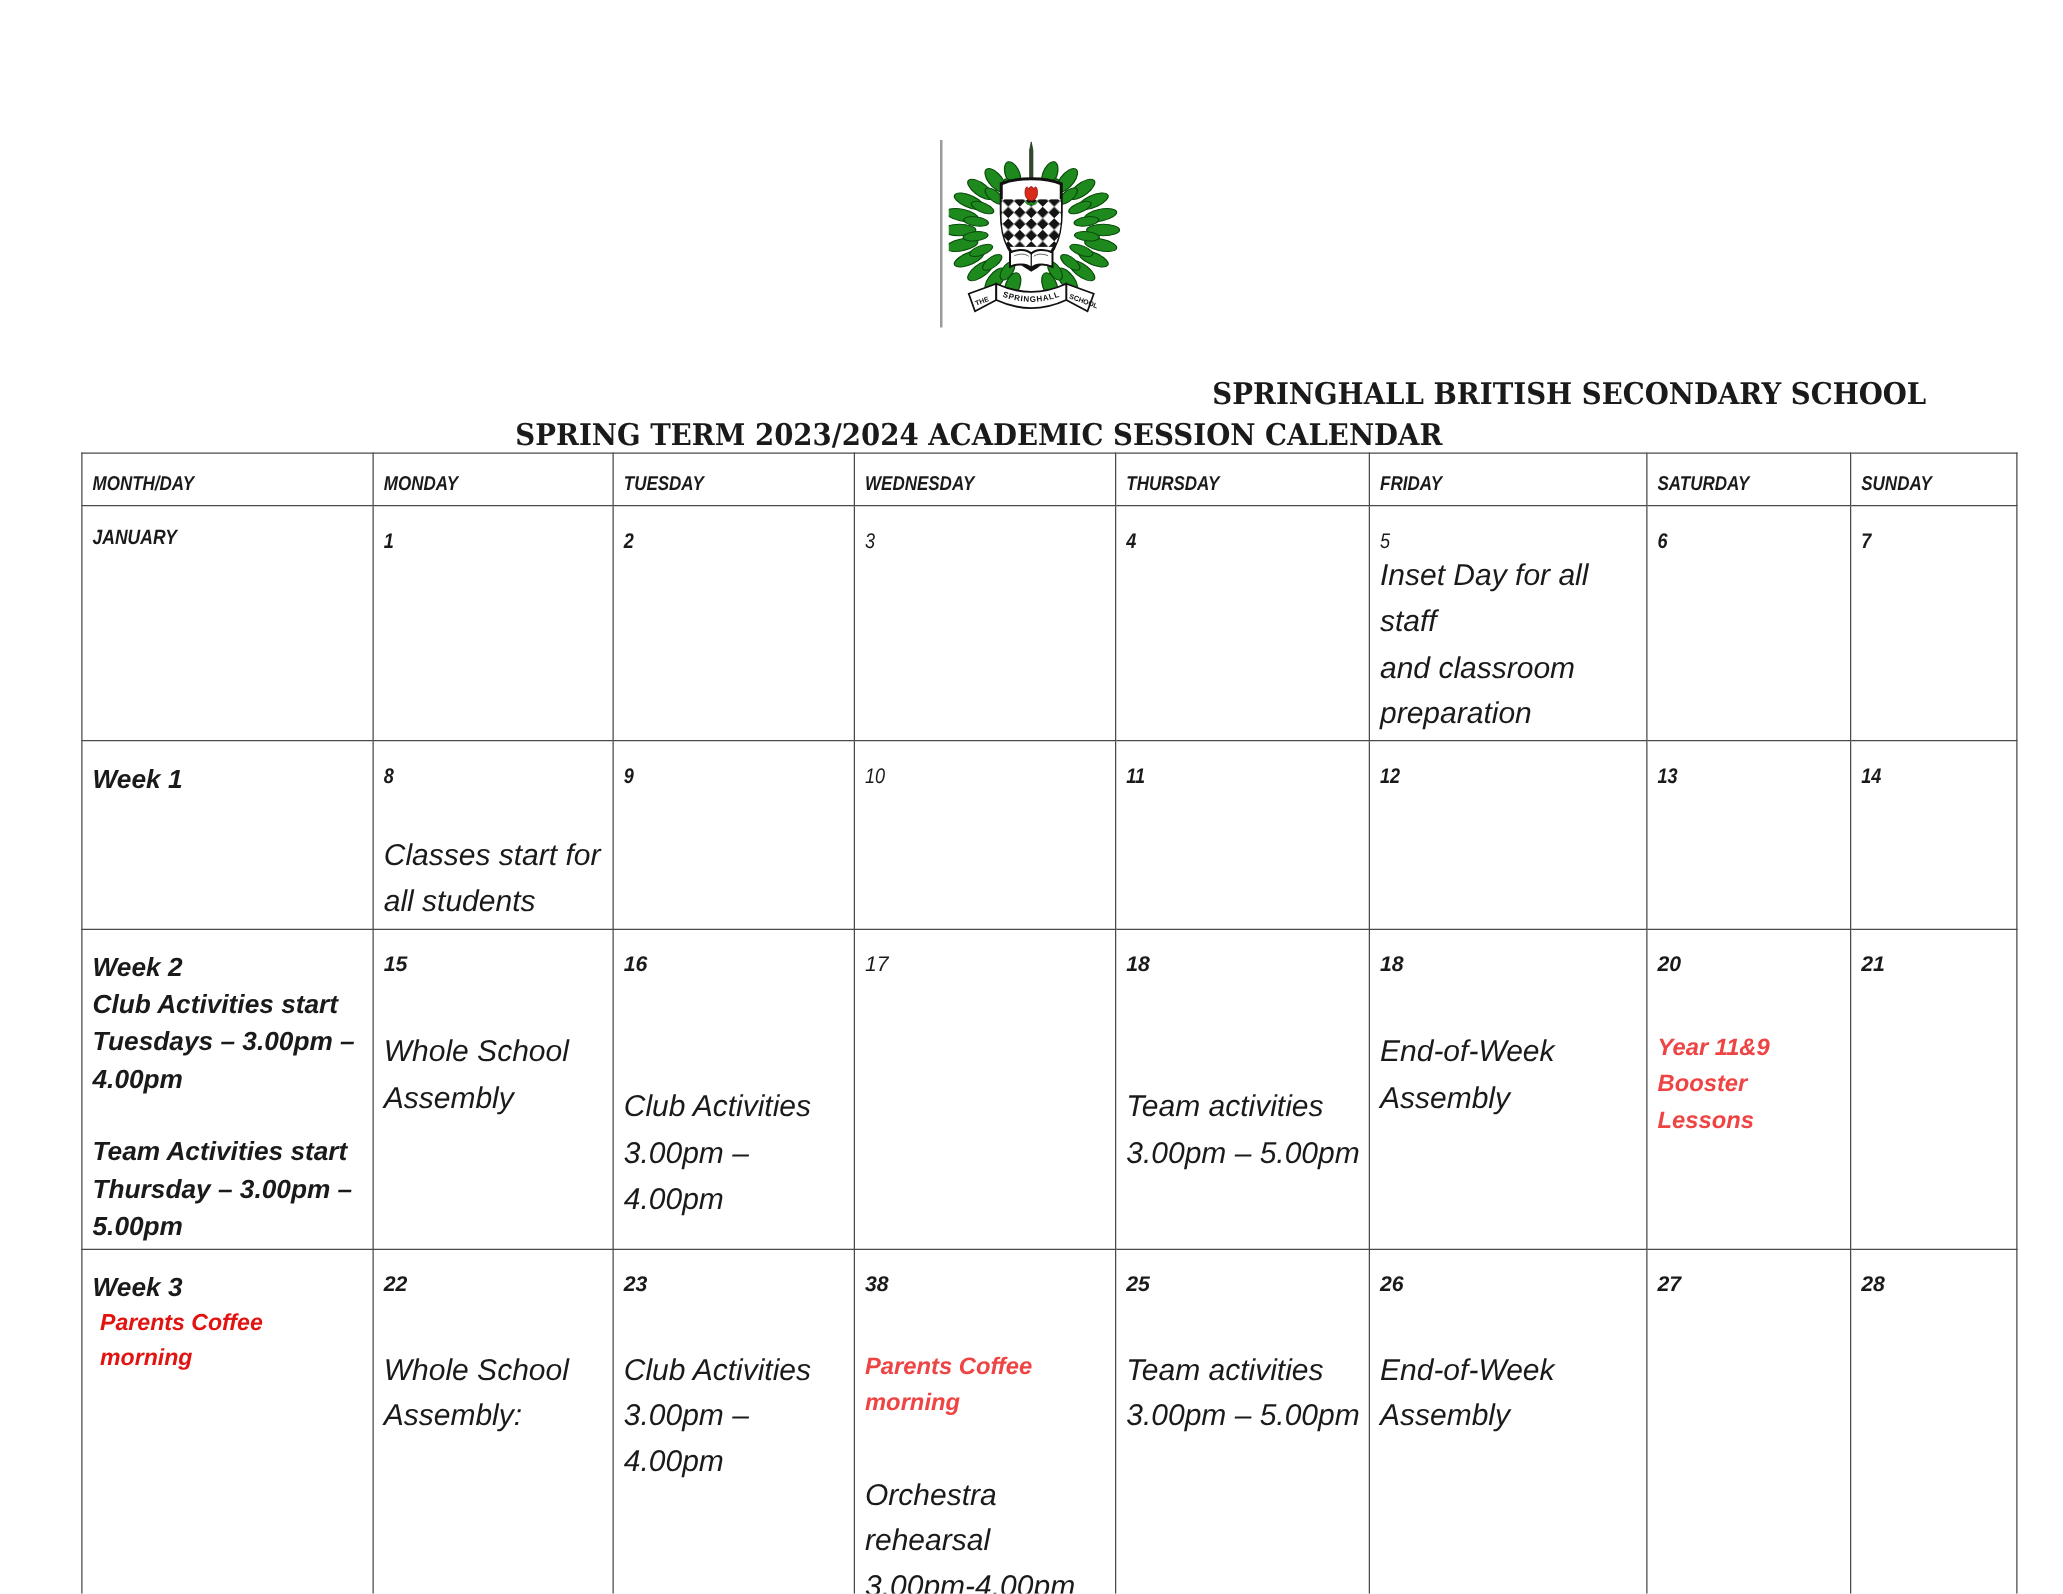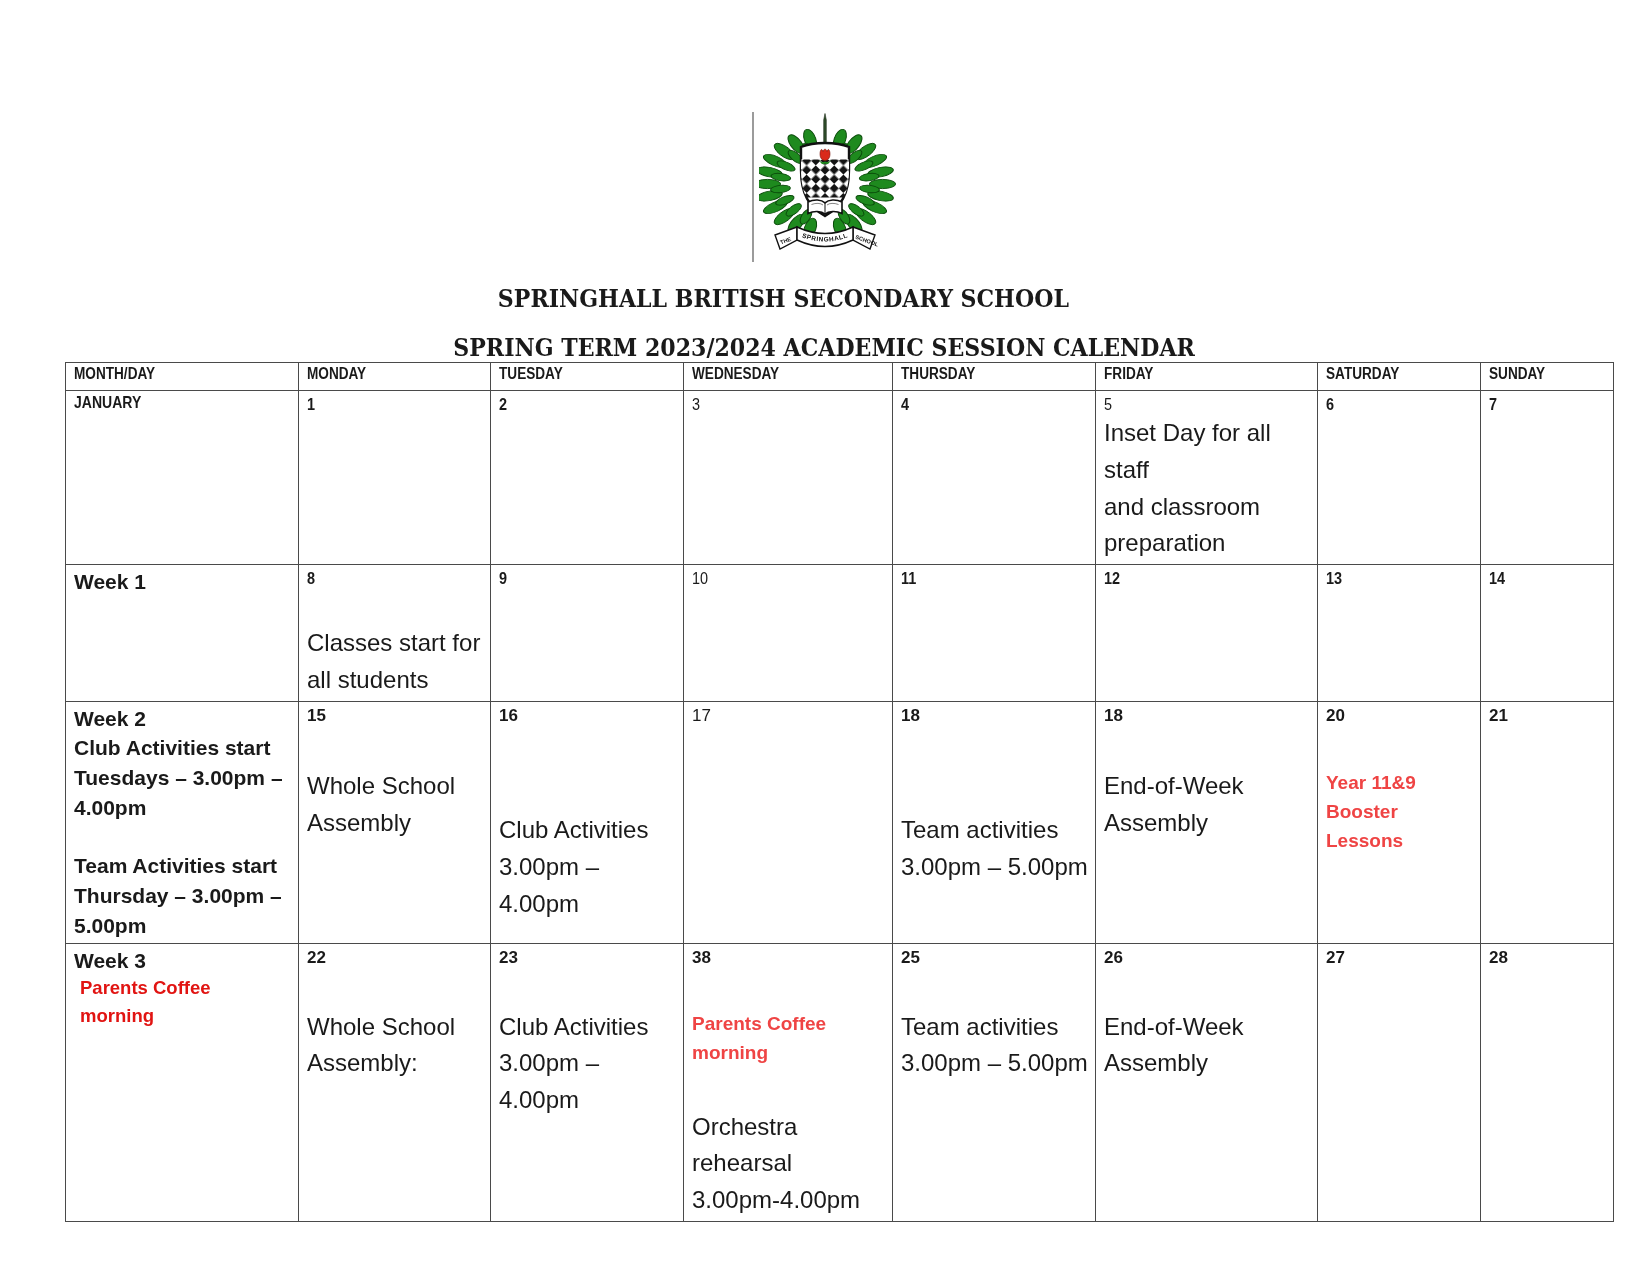--- a/index.html
+++ b/index.html
@@ -12,26 +12,26 @@
   .logo-wrap { position:absolute; left:752px; top:110px; width:152px; height:156px; }
   .logo-line { position:absolute; left:0; top:2px; width:2px; height:150px; background:#9b9b9b; }
   .logo-svg  { position:absolute; left:7px; top:0; }
 
   
   .title-row { position:absolute; left:0; width:1566px; text-align:center; }
   .title-text {
     display:inline-block; font-family:"DejaVu Serif", serif; font-weight:bold;
     font-size:24px; transform:scaleX(0.92); transform-origin:50% 50%; white-space:nowrap;
   }
-  .t1 { top:284px; }
-  .t2 { top:333px;padding-left:41px; }
+  .t1 { top:300px;text-align:right; }
+  .t2 { top:333px; }
 
   
   table.cal { position:absolute; left:65px; top:362px; border-collapse:collapse; table-layout:fixed; }
-  .cal th, .cal td { border:1.5px solid #4a4a4a; vertical-align:top; padding:2px 6px 2px 8px; overflow:hidden; }
+  .cal th, .cal td { border:1.5px solid #4a4a4a; vertical-align:top; padding:16px 6px 2px 8px; overflow:hidden;font-style:italic; }
   .cal th { text-align:left; height:23px; font-weight:bold; }
   .cond { display:inline-block; transform:scaleX(0.85); transform-origin:0 50%; white-space:nowrap; }
   .hdr-label { font-size:16px; font-weight:bold; }
   .month { font-size:16.5px; font-weight:bold; }
 
   .num   { font-size:17px; font-weight:bold; line-height:1.25; margin-top:1px; }
   .num .cond { font-size:17px; }
   .num.light, .num.light .cond { font-weight:400; }
 
   .note  { font-size:24px; line-height:1.53; white-space:pre-line; font-weight:400; }

